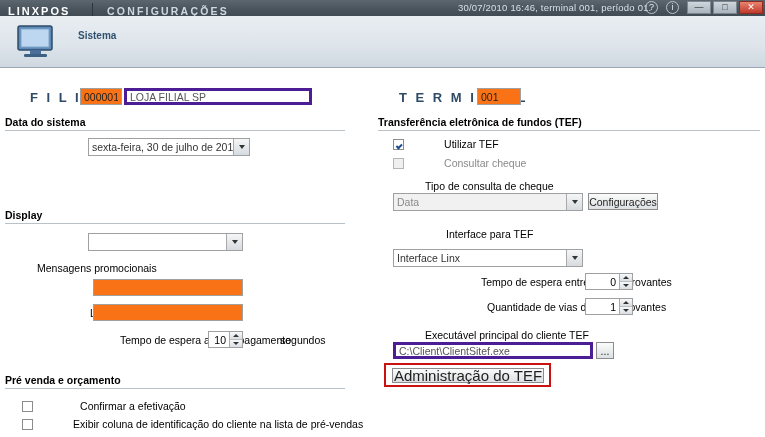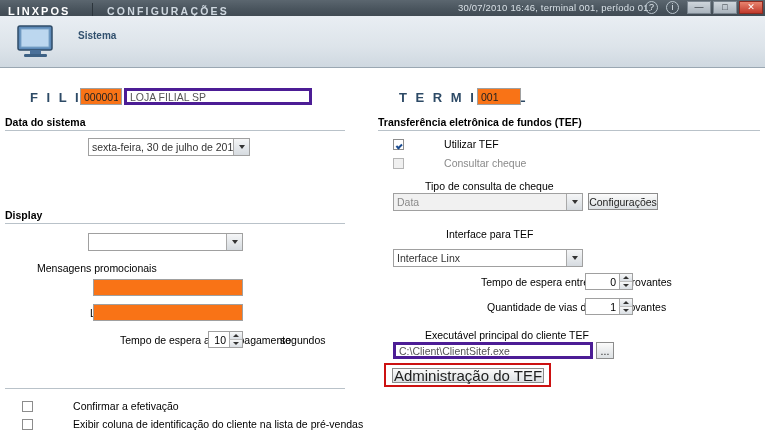--- a/index.html
+++ b/index.html
@@ -263,25 +263,26 @@
         <div>
             <i class="ar-up"></i>
           </div>
         <div>
             <i class="ar-dn"></i>
           </div>
       </span>
     </div>
     <div class="row lbl" style="left:248px; top:266px;">segundos</div>
 
+    <div class="row sec-title" style="left:5px; top:306px;">Pré venda e orçamento</div>
     <div class="sec-line" style="left:5px; top:320px; width:340px;"></div>
 
     <div class="row" style="left:22px; top:332px;">
       <span class="cb"></span>
-      <span class="lbl" style="margin-left:5px;">Confirmar a efetivação</span>
+      <span class="lbl" style="margin-left:12px;">Confirmar a efetivação</span>
     </div>
 
     <div class="row" style="left:22px; top:350px;">
       <span class="cb"></span>
       <span class="lbl" style="margin-left:5px;">Exibir coluna de identificação do cliente na lista de pré-vendas</span>
     </div>
 
     <div class="row sec-title" style="left:378px; top:48px;">Transferência eletrônica de fundos (TEF)</div>
     <div class="sec-line" style="left:378px; top:62px; width:382px;"></div>
 

